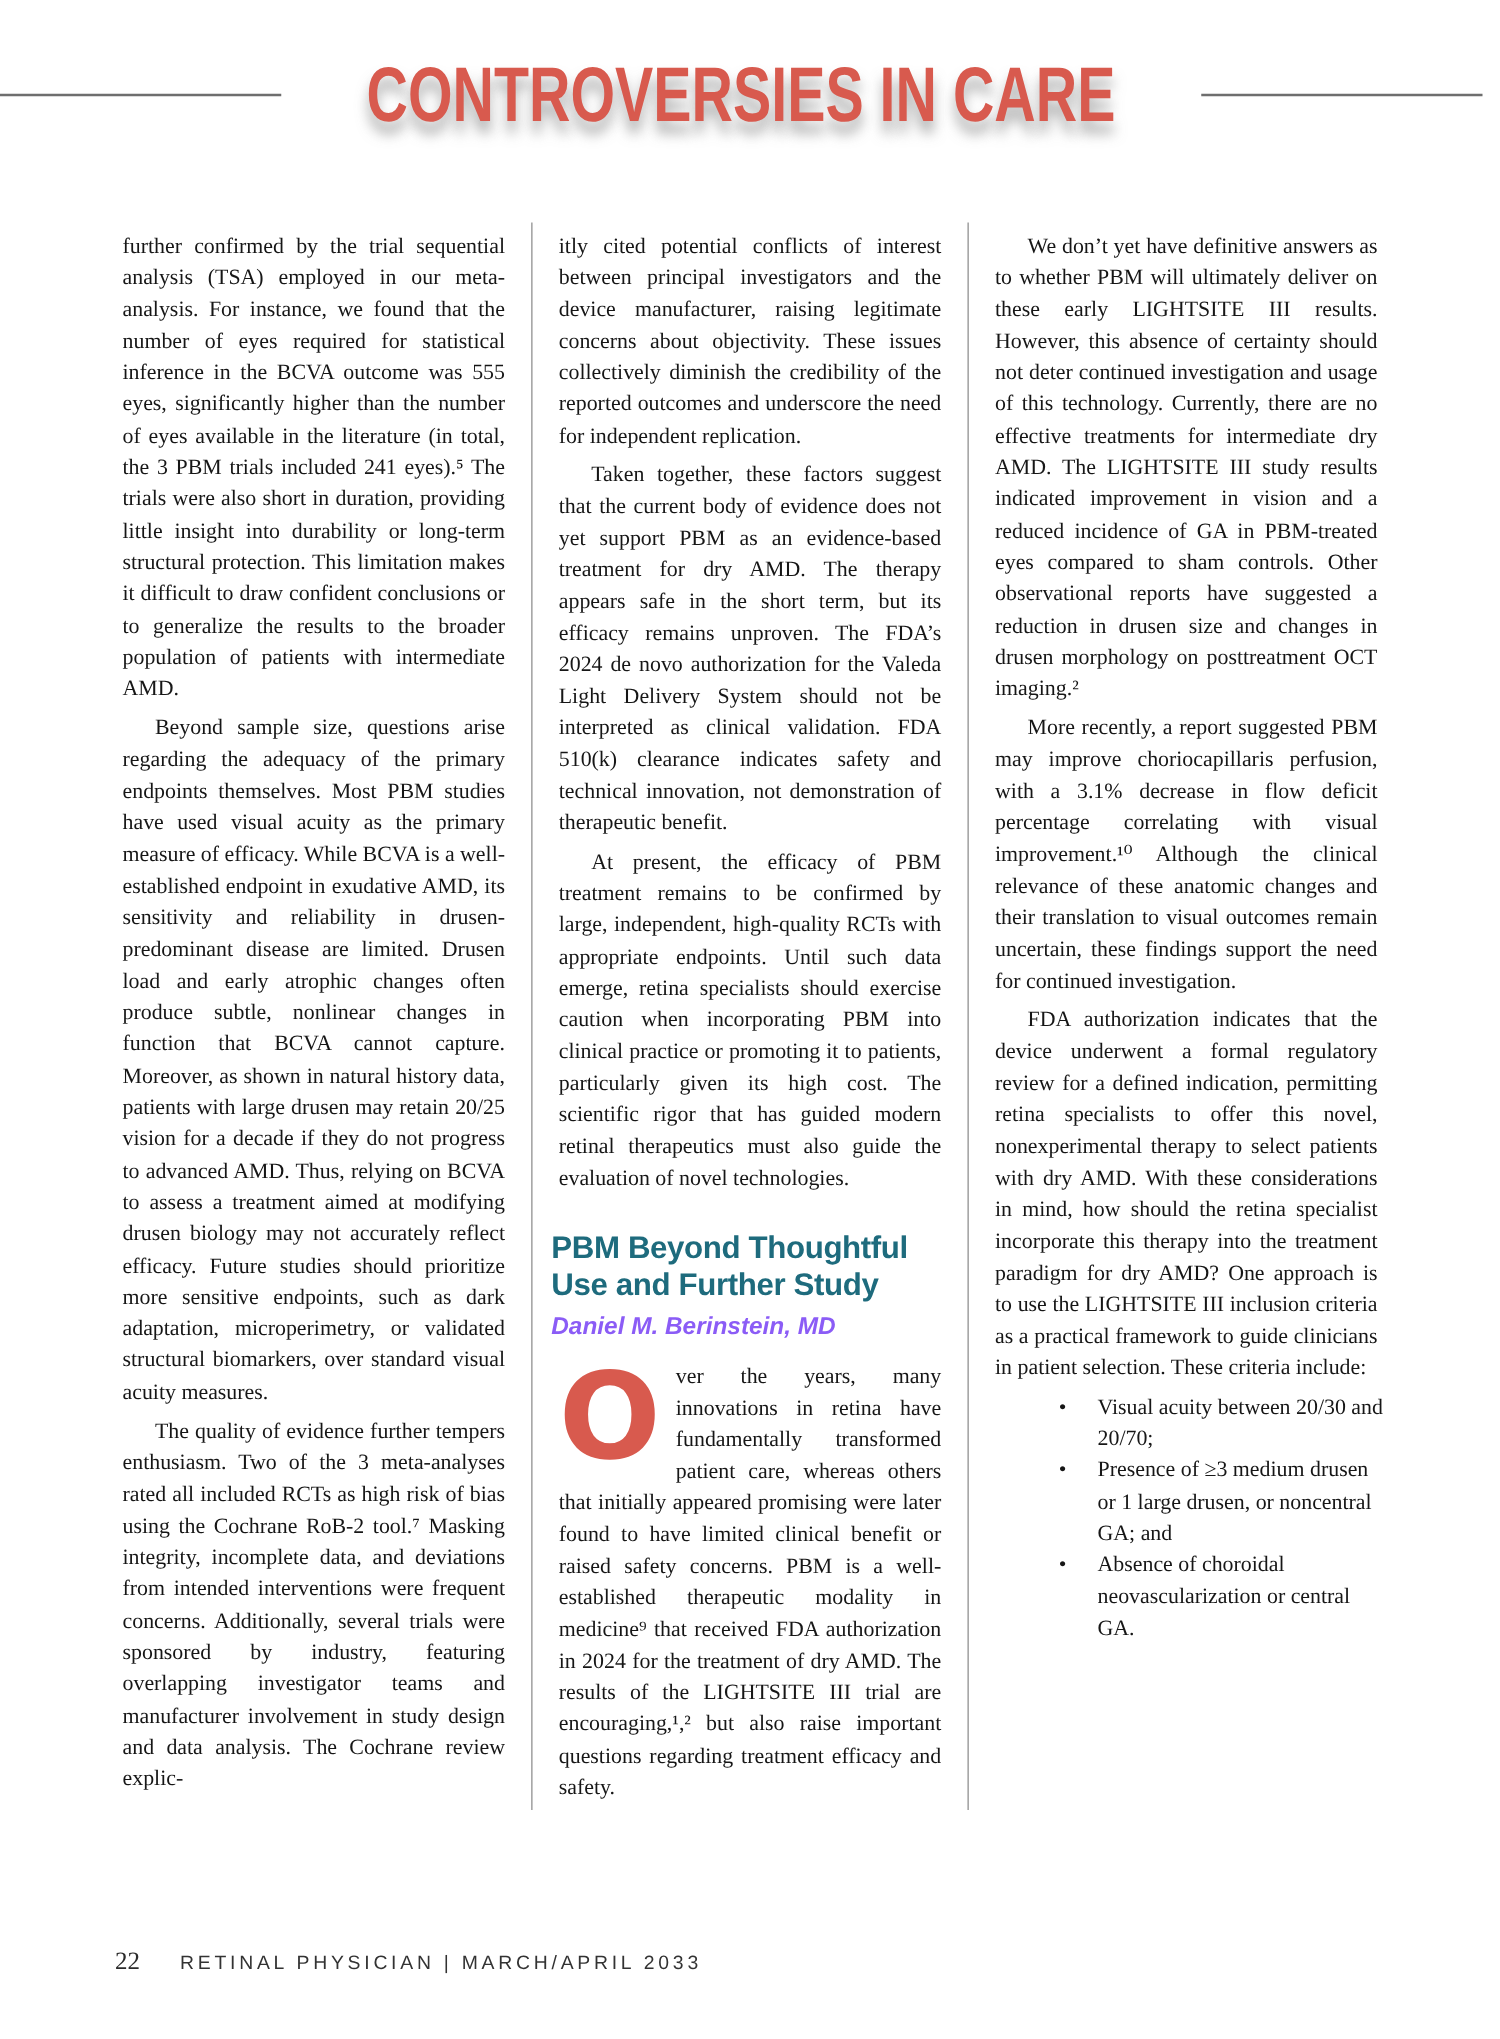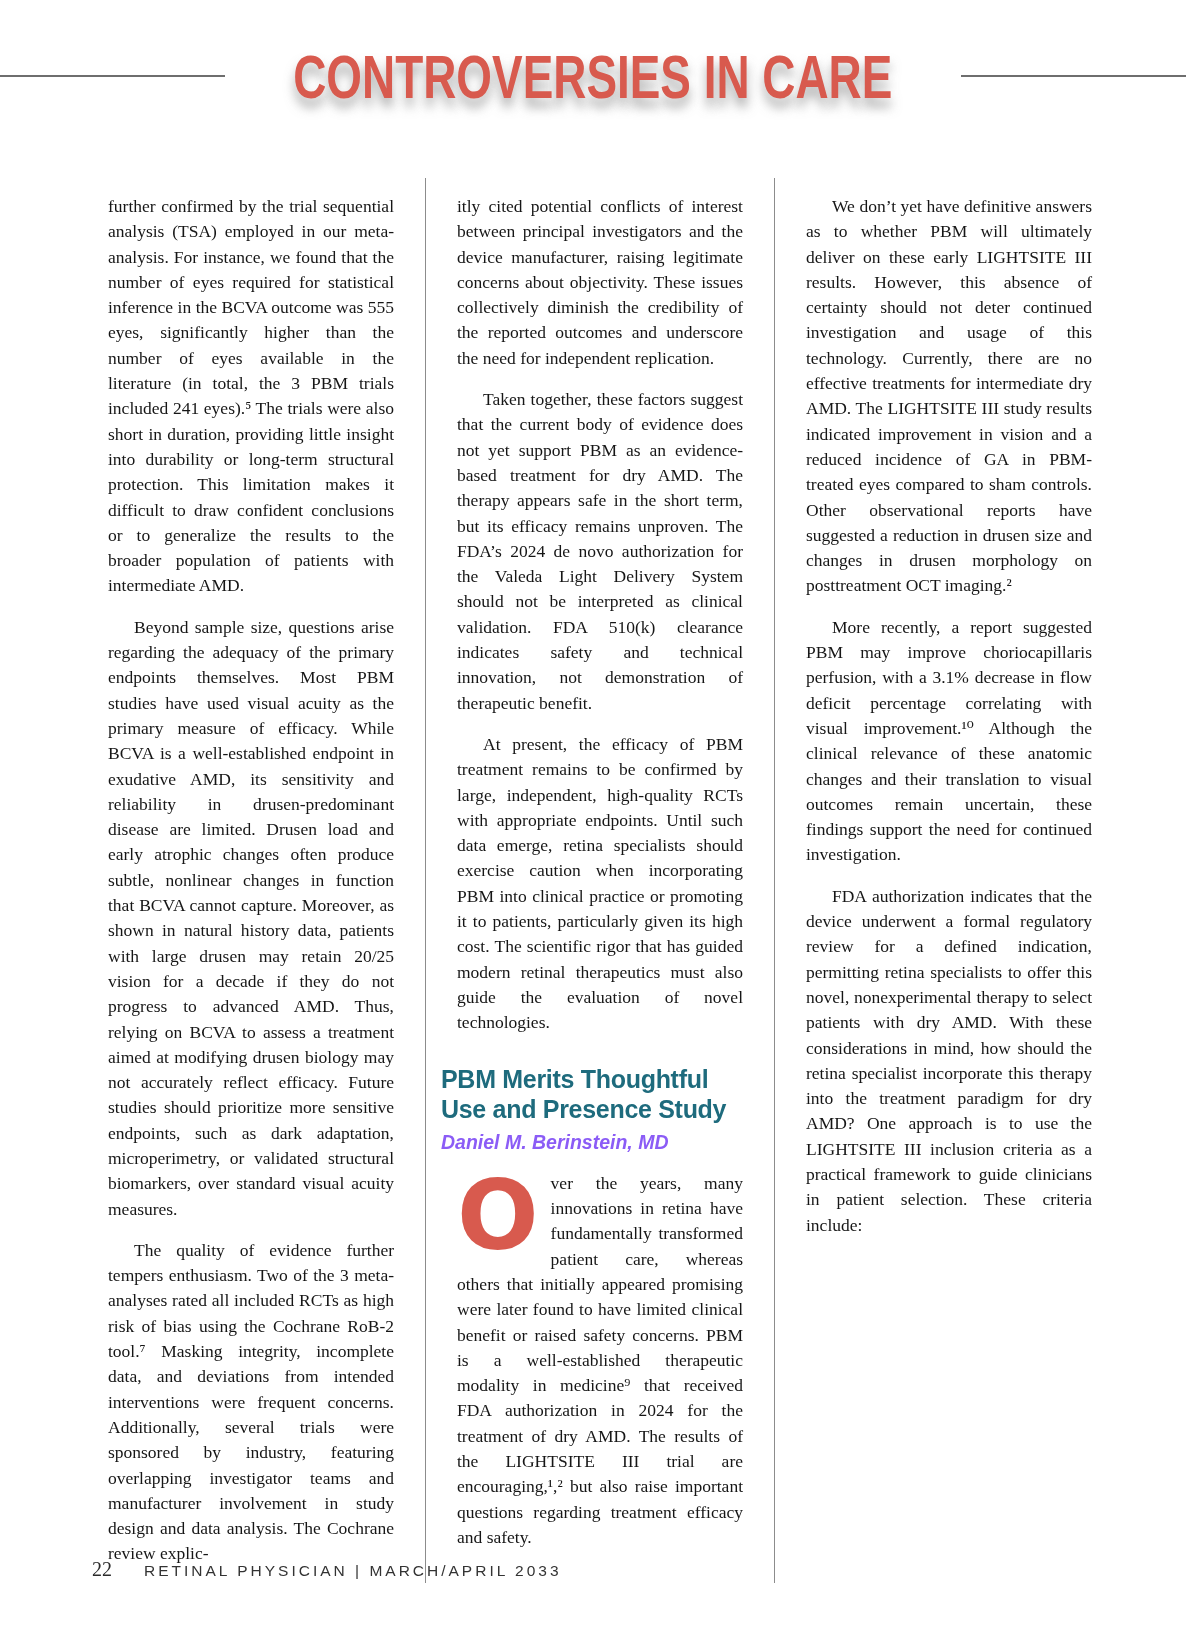--- a/index.html
+++ b/index.html
@@ -50,21 +50,21 @@
   .col {
     width:318px;
     font-size:17.5px;
     line-height:25.3px;
     text-align:justify;
     hyphens:auto;
     -webkit-hyphens:auto;
   }
   .divider { width:1px; background:#8c8c8c; align-self:stretch; }
 
-  .col p { margin:16px; }
+  .col p { margin:6px; }
   .col p.indent { text-indent:26px; }
 
   
   .section-heading {
     font-family:"Liberation Sans","DejaVu Sans",sans-serif;
     font-weight:bold;
     font-size:25px;
     line-height:1.2;
     letter-spacing:-0.3px;
     color:#1e6b7d;
@@ -154,31 +154,36 @@
       <p class="indent">Beyond sample size, questions arise regarding the adequacy of the primary endpoints themselves. Most PBM studies have used visual acuity as the primary measure of efficacy. While BCVA is a well-established endpoint in exudative AMD, its sensitivity and reliability in drusen-predominant disease are limited. Drusen load and early atrophic changes often produce subtle, nonlinear changes in function that BCVA cannot capture. Moreover, as shown in natural history data, patients with large drusen may retain 20/25 vision for a decade if they do not progress to advanced AMD. Thus, relying on BCVA to assess a treatment aimed at modifying drusen biology may not accurately reflect efficacy. Future studies should prioritize more sensitive endpoints, such as dark adaptation, microperimetry, or validated structural biomarkers, over standard visual acuity measures.</p>
       <p class="indent">The quality of evidence further tempers enthusiasm. Two of the 3 meta-analyses rated all included RCTs as high risk of bias using the Cochrane RoB-2 tool.⁷ Masking integrity, incomplete data, and deviations from intended interventions were frequent concerns. Additionally, several trials were sponsored by industry, featuring overlapping investigator teams and manufacturer involvement in study design and data analysis. The Cochrane review explic-</p>
     </div>
 
     <div class="divider"></div>
 
     <div class="col">
       <p>itly cited potential conflicts of interest between principal investigators and the device manufacturer, raising legitimate concerns about objectivity. These issues collectively diminish the credibility of the reported outcomes and underscore the need for independent replication.</p>
       <p class="indent">Taken together, these factors suggest that the current body of evidence does not yet support PBM as an evidence-based treatment for dry AMD. The therapy appears safe in the short term, but its efficacy remains unproven. The FDA’s 2024 de novo authorization for the Valeda Light Delivery System should not be interpreted as clinical validation. FDA 510(k) clearance indicates safety and technical innovation, not demonstration of therapeutic benefit.</p>
       <p class="indent">At present, the efficacy of PBM treatment remains to be confirmed by large, independent, high-quality RCTs with appropriate endpoints. Until such data emerge, retina specialists should exercise caution when incorporating PBM into clinical practice or promoting it to patients, particularly given its high cost. The scientific rigor that has guided modern retinal therapeutics must also guide the evaluation of novel technologies.</p>
-      <h2 class="section-heading">PBM Merits Thoughtful Use and Presence Study</h2>
+      <h2 class="section-heading">PBM Beyond Thoughtful Use and Further Study</h2>
       <div class="byline">Daniel M. Berinstein, MD</div>
       <p><span class="dropcap">O</span><span>ver the years, many innovations in retina have fundamentally transformed patient care, whereas others that initially appeared promising were later found to have limited clinical benefit or raised safety concerns. PBM is a well-established therapeutic modality in medicine⁹ that received FDA authorization in 2024 for the treatment of dry AMD. The results of the LIGHTSITE III trial are encouraging,¹,² but also raise important questions regarding treatment efficacy and safety.</span></p>
     </div>
 
     <div class="divider"></div>
 
     <div class="col">
       <p class="indent">We don’t yet have definitive answers as to whether PBM will ultimately deliver on these early LIGHTSITE III results. However, this absence of certainty should not deter continued investigation and usage of this technology. Currently, there are no effective treatments for intermediate dry AMD. The LIGHTSITE III study results indicated improvement in vision and a reduced incidence of GA in PBM-treated eyes compared to sham controls. Other observational reports have suggested a reduction in drusen size and changes in drusen morphology on posttreatment OCT imaging.²</p>
       <p class="indent">More recently, a report suggested PBM may improve choriocapillaris perfusion, with a 3.1% decrease in flow deficit percentage correlating with visual improvement.¹⁰ Although the clinical relevance of these anatomic changes and their translation to visual outcomes remain uncertain, these findings support the need for continued investigation.</p>
       <p class="indent">FDA authorization indicates that the device underwent a formal regulatory review for a defined indication, permitting retina specialists to offer this novel, nonexperimental therapy to select patients with dry AMD. With these considerations in mind, how should the retina specialist incorporate this therapy into the treatment paradigm for dry AMD? One approach is to use the LIGHTSITE III inclusion criteria as a practical framework to guide clinicians in patient selection. These criteria include:</p>
+      <ul class="criteria">
+        <li>Visual acuity between 20/30 and 20/70;</li>
+        <li>Presence of ≥3 medium drusen or 1 large drusen, or noncentral GA; and</li>
+        <li>Absence of choroidal neovascularization or central GA.</li>
+      </ul>
     </div>
 
   </div>
 
   <div class="footer">
     <span class="page-number">22</span>
     <span class="publication">RETINAL PHYSICIAN | MARCH/APRIL 2033</span>
   </div>
 
 </div>

